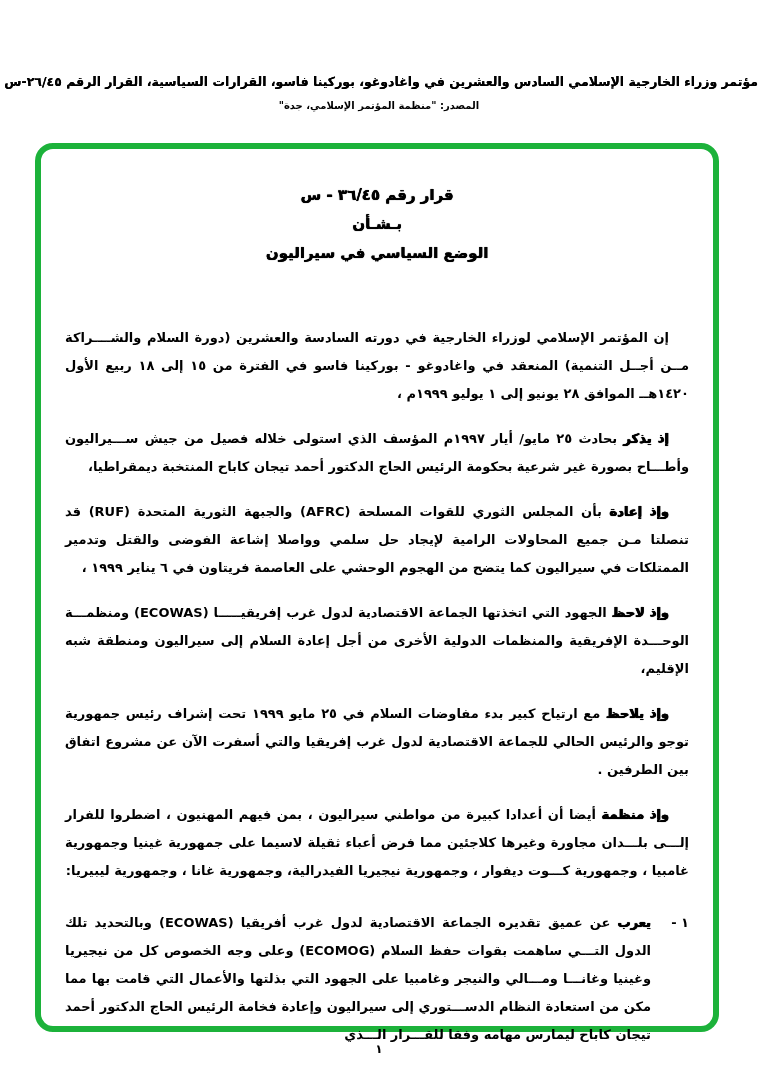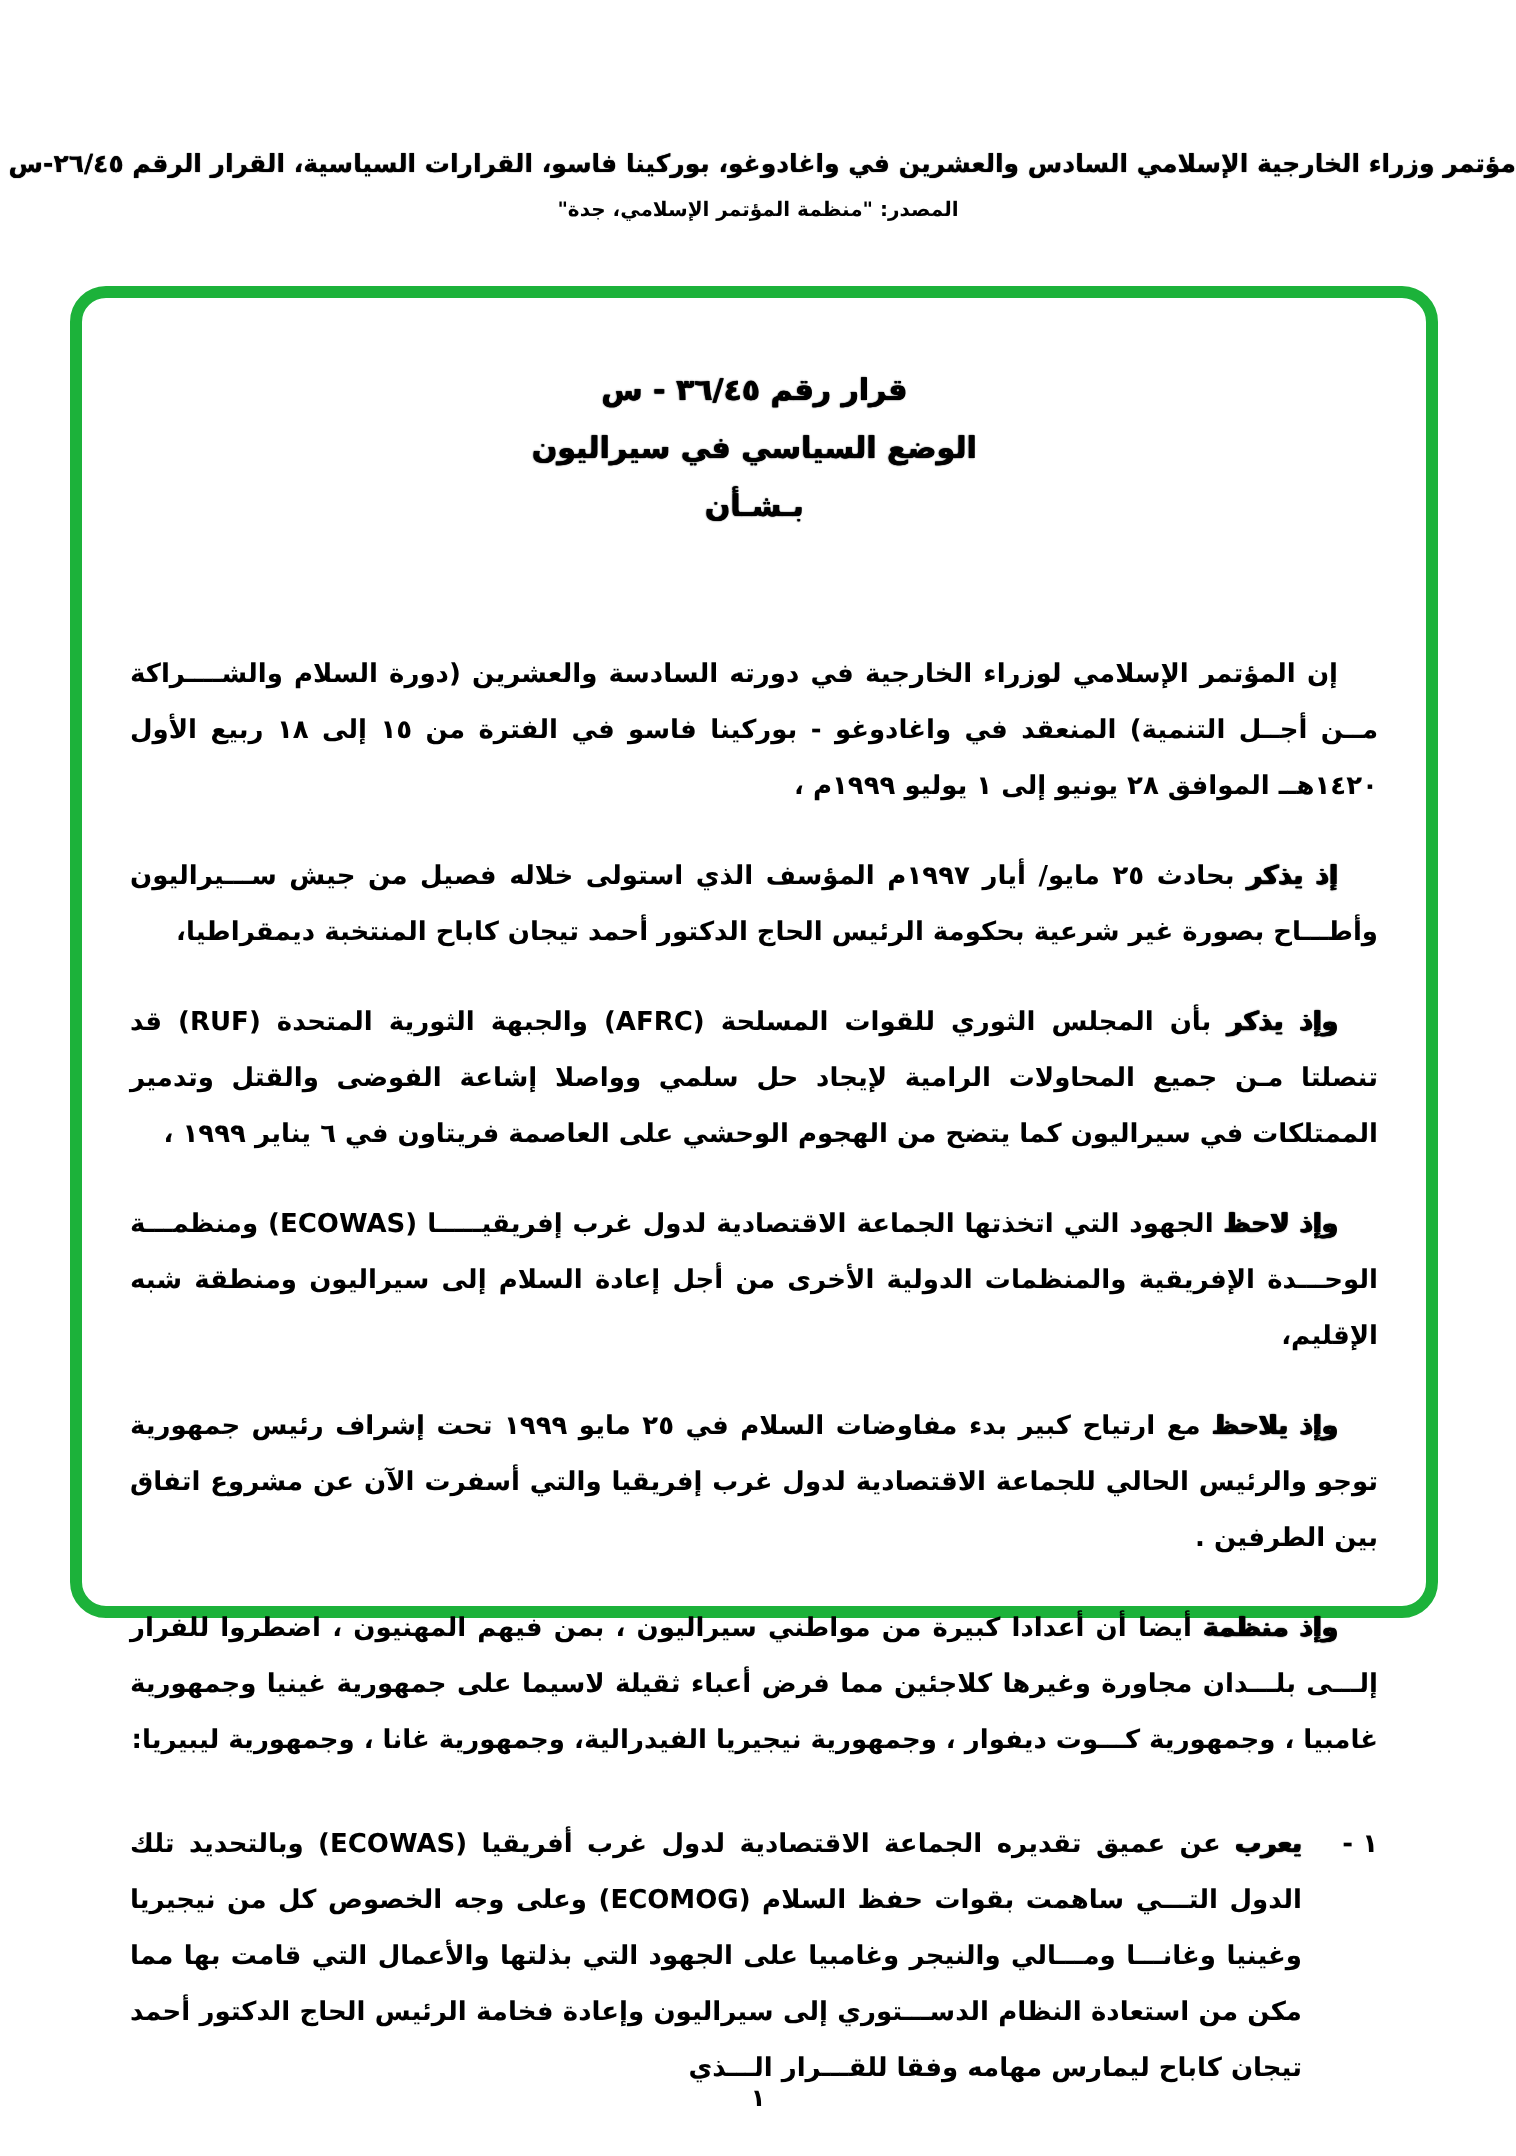--- a/index.html
+++ b/index.html
@@ -31,21 +31,21 @@
     margin-top: 11px;
     font-size: 10px;
     font-weight: 700;
     white-space: nowrap;
   }
   .green-box {
     position: absolute;
     top: 143px;
     left: 35px;
     width: 684px;
-    height: 666px;
+    height: 889px;
     border: 6px solid #1cb23a;
     border-radius: 18px;
     padding: 32px 24px 0 24px;
     background: #ffffff;
   }
   .title-block {
     text-align: center;
     margin-bottom: 56px;
   }
   .title-block div {
@@ -103,29 +103,29 @@
 
 <header class="doc-header">
   <div class="h-line1">مؤتمر وزراء الخارجية الإسلامي السادس والعشرين في واغادوغو، بوركينا فاسو، القرارات السياسية، القرار الرقم ٢٦/٤٥-س</div>
   <div class="h-line2">المصدر:  "منظمة المؤتمر الإسلامي، جدة"</div>
 </header>
 
 <main class="green-box">
 
   <div class="title-block">
     <div>قرار رقم ٣٦/٤٥ - س</div>
+    <div>بـشـأن</div>
     <div>الوضع السياسي في سيراليون</div>
-    <div>بـشـأن</div>
   </div>
 
   <p class="para"><strong class="lead"></strong><span>إن المؤتمر الإسلامي لوزراء الخارجية في دورته السادسة والعشرين (دورة السلام والشــــراكة مــن أجــل التنمية) المنعقد في واغادوغو - بوركينا فاسو في الفترة من ١٥ إلى ١٨ ربيع الأول ١٤٢٠هــ الموافق ٢٨ يونيو إلى ١ يوليو ١٩٩٩م ،</span></p>
 
   <p class="para"><strong class="lead">إذ يذكر</strong><span> بحادث ٢٥ مايو/ أيار ١٩٩٧م المؤسف الذي استولى خلاله فصيل من جيش ســـيراليون وأطـــاح بصورة غير شرعية بحكومة الرئيس الحاج الدكتور أحمد تيجان كاباح المنتخبة ديمقراطيا،</span></p>
 
-  <p class="para"><strong class="lead">وإذ يذكر</strong><span> بأن المجلس الثوري للقوات المسلحة (AFRC) والجبهة الثورية المتحدة (RUF) قد تنصلتا مـن جميع المحاولات الرامية لإيجاد حل سلمي وواصلا إشاعة الفوضى والقتل وتدمير الممتلكات في سيراليون كما يتضح من الهجوم الوحشي على العاصمة فريتاون في ٦ يناير ١٩٩٩ ،</span></p>
+  <p class="para"><strong class="lead">وإذ إعادة</strong><span> بأن المجلس الثوري للقوات المسلحة (AFRC) والجبهة الثورية المتحدة (RUF) قد تنصلتا مـن جميع المحاولات الرامية لإيجاد حل سلمي وواصلا إشاعة الفوضى والقتل وتدمير الممتلكات في سيراليون كما يتضح من الهجوم الوحشي على العاصمة فريتاون في ٦ يناير ١٩٩٩ ،</span></p>
 
   <p class="para"><strong class="lead">وإذ لاحظ</strong><span> الجهود التي اتخذتها الجماعة الاقتصادية لدول غرب إفريقيـــــا (ECOWAS) ومنظمـــة الوحـــدة الإفريقية والمنظمات الدولية الأخرى من أجل إعادة السلام إلى سيراليون ومنطقة شبه الإقليم،</span></p>
 
   <p class="para"><strong class="lead">وإذ يلاحظ</strong><span> مع ارتياح كبير بدء مفاوضات السلام في ٢٥ مايو ١٩٩٩ تحت إشراف  رئيس جمهورية توجو والرئيس الحالي للجماعة الاقتصادية  لدول غرب إفريقيا والتي أسفرت الآن عن مشروع اتفاق بين الطرفين .</span></p>
 
   <p class="para"><strong class="lead">وإذ منظمة</strong><span> أيضا أن أعدادا كبيرة من مواطني سيراليون ، بمن فيهم المهنيون ، اضطروا للفرار إلـــى بلـــدان مجاورة وغيرها كلاجئين مما فرض أعباء ثقيلة لاسيما على جمهورية غينيا وجمهورية غامبيا ، وجمهورية كـــوت ديفوار ، وجمهورية نيجيريا الفيدرالية، وجمهورية غانا ، وجمهورية ليبيريا:</span></p>
 
   <div class="list-item">
     <span class="marker">١ -</span>
     <p class="item-body"><strong class="lead">يعرب</strong><span> عن عميق تقديره الجماعة الاقتصادية لدول غرب أفريقيا (ECOWAS) وبالتحديد تلك الدول التـــي ساهمت بقوات حفظ السلام (ECOMOG) وعلى وجه الخصوص كل من نيجيريا وغينيا وغانـــا ومـــالي والنيجر وغامبيا على الجهود التي بذلتها والأعمال التي قامت بها مما مكن من استعادة النظام الدســـتوري إلى سيراليون وإعادة فخامة الرئيس الحاج الدكتور أحمد تيجان كاباح ليمارس مهامه وفقا للقـــرار الـــذي</span></p>

